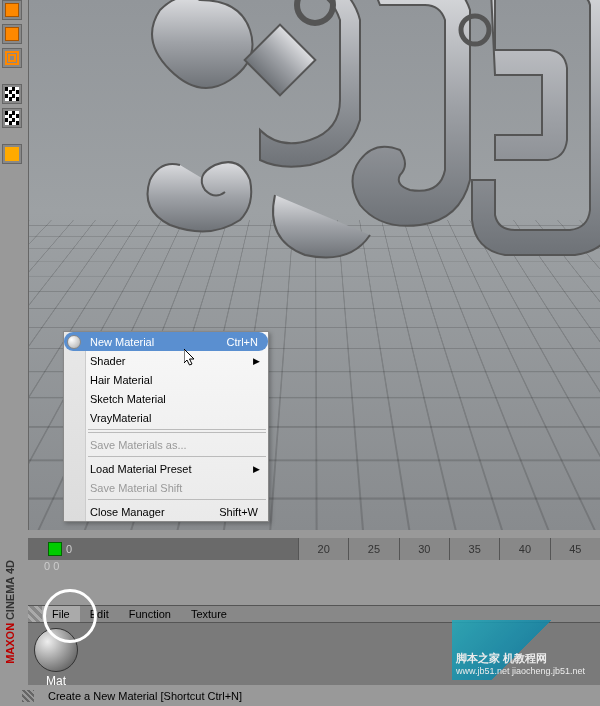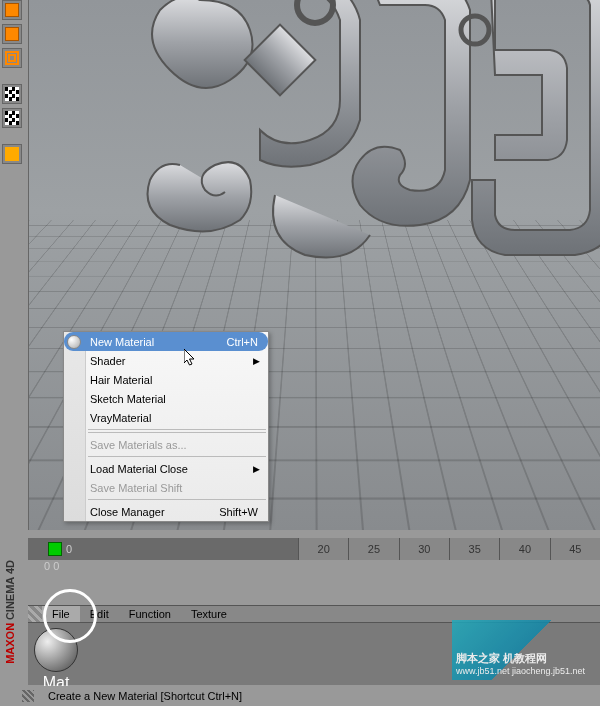--- a/index.html
+++ b/index.html
@@ -43,21 +43,21 @@
 .ruler { position: absolute; left: 270px; right: 0; height: 22px; display: flex; align-items: center; color: #333; font-size: 9px; background: #888; }
 .ruler-tick { flex: 1; text-align: center; border-left: 1px solid #555; height: 100%; display: flex; align-items: center; justify-content: center; }
 
 
 .mat-manager { position: absolute; left: 28px; right: 0; top: 605px; height: 80px; background: #7a7a7a; border-top: 1px solid #555; }
 .mat-tabs { display: flex; background: #888; border-bottom: 1px solid #555; }
 .mat-tab { padding: 2px 10px; color: #000; }
 .mat-tab-active { background: #aaa; }
 .stripe { width: 14px; background: repeating-linear-gradient(45deg, #888 0 3px, #aaa 3px 6px); }
 .mat-ball { position: absolute; left: 6px; top: 22px; width: 44px; height: 44px; border-radius: 50%; background: radial-gradient(circle at 30% 30%, #eee, #444); border: 1px solid #333; }
-.mat-label { position: absolute; left: 6px; top: 68px; color: #fff; width: 44px; text-align: center; font-size: 16px; }
+.mat-label { position: absolute; left: 6px; top: 68px; color: #fff; width: 44px; text-align: center; font-size: 12px; }
 
 
 .highlight-circle { position: absolute; left: 43px; top: 589px; width: 54px; height: 54px; border: 3px solid #fff; border-radius: 50%; pointer-events: none; }
 
 
 .status-bar { position: absolute; left: 0; right: 0; bottom: 0; height: 20px; background: #999; display: flex; align-items: center; padding-left: 48px; color: #000; }
 .status-hatch { position: absolute; left: 22px; width: 12px; height: 12px; background: repeating-linear-gradient(45deg, #666 0 2px, #999 2px 4px); }
 
 
 .vert-label { position: absolute; left: 4px; bottom: 42px; writing-mode: vertical-rl; transform: rotate(180deg); font-weight: bold; color: #333; font-size: 10px; }
@@ -139,21 +139,21 @@
   <div class="menu-item">
       <span class="menu-label">VrayMaterial</span>
     </div>
   <div class="menu-sep"></div>
   <div class="menu-sep"></div>
   <div class="menu-item menu-item-disabled">
       <span class="menu-label">Save Materials as...</span>
     </div>
   <div class="menu-sep"></div>
   <div class="menu-item">
-    <span class="menu-label">Load Material Close</span>
+    <span class="menu-label">Load Material Preset</span>
     <span class="menu-arrow">▶</span>
   </div>
   <div class="menu-item menu-item-disabled">
       <span class="menu-label">Save Material Shift</span>
     </div>
   <div class="menu-sep"></div>
   <div class="menu-item">
     <span class="menu-label">Close Manager</span>
     <span class="menu-shortcut">Shift+W</span>
   </div>

